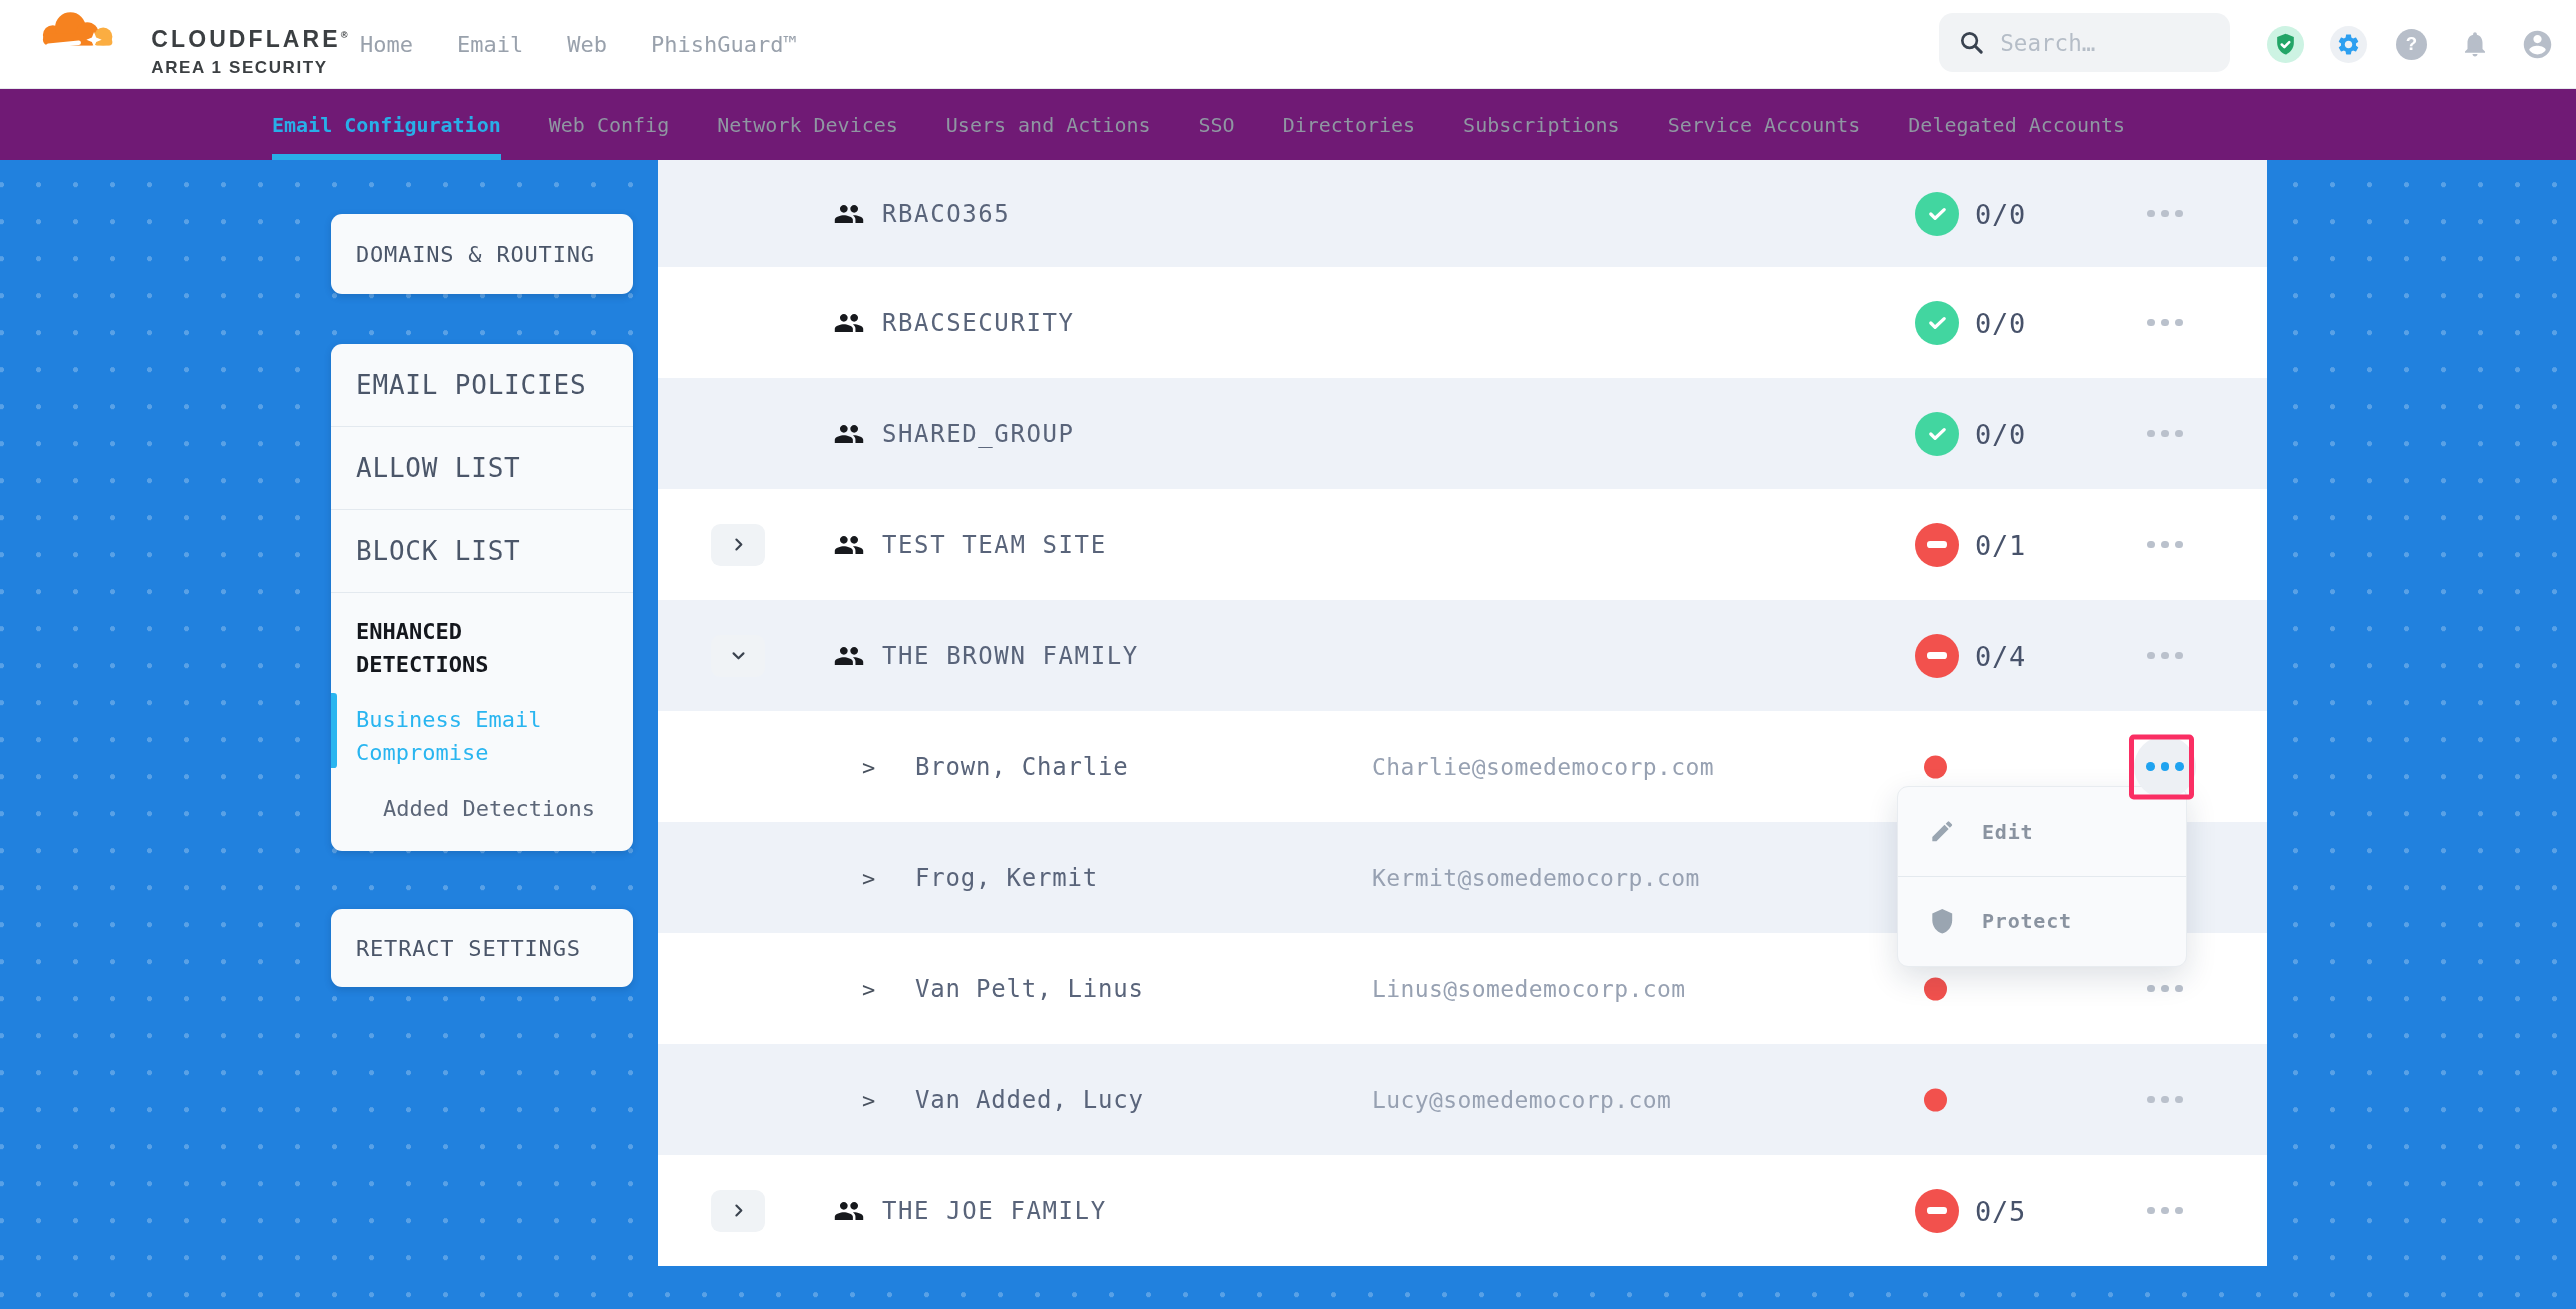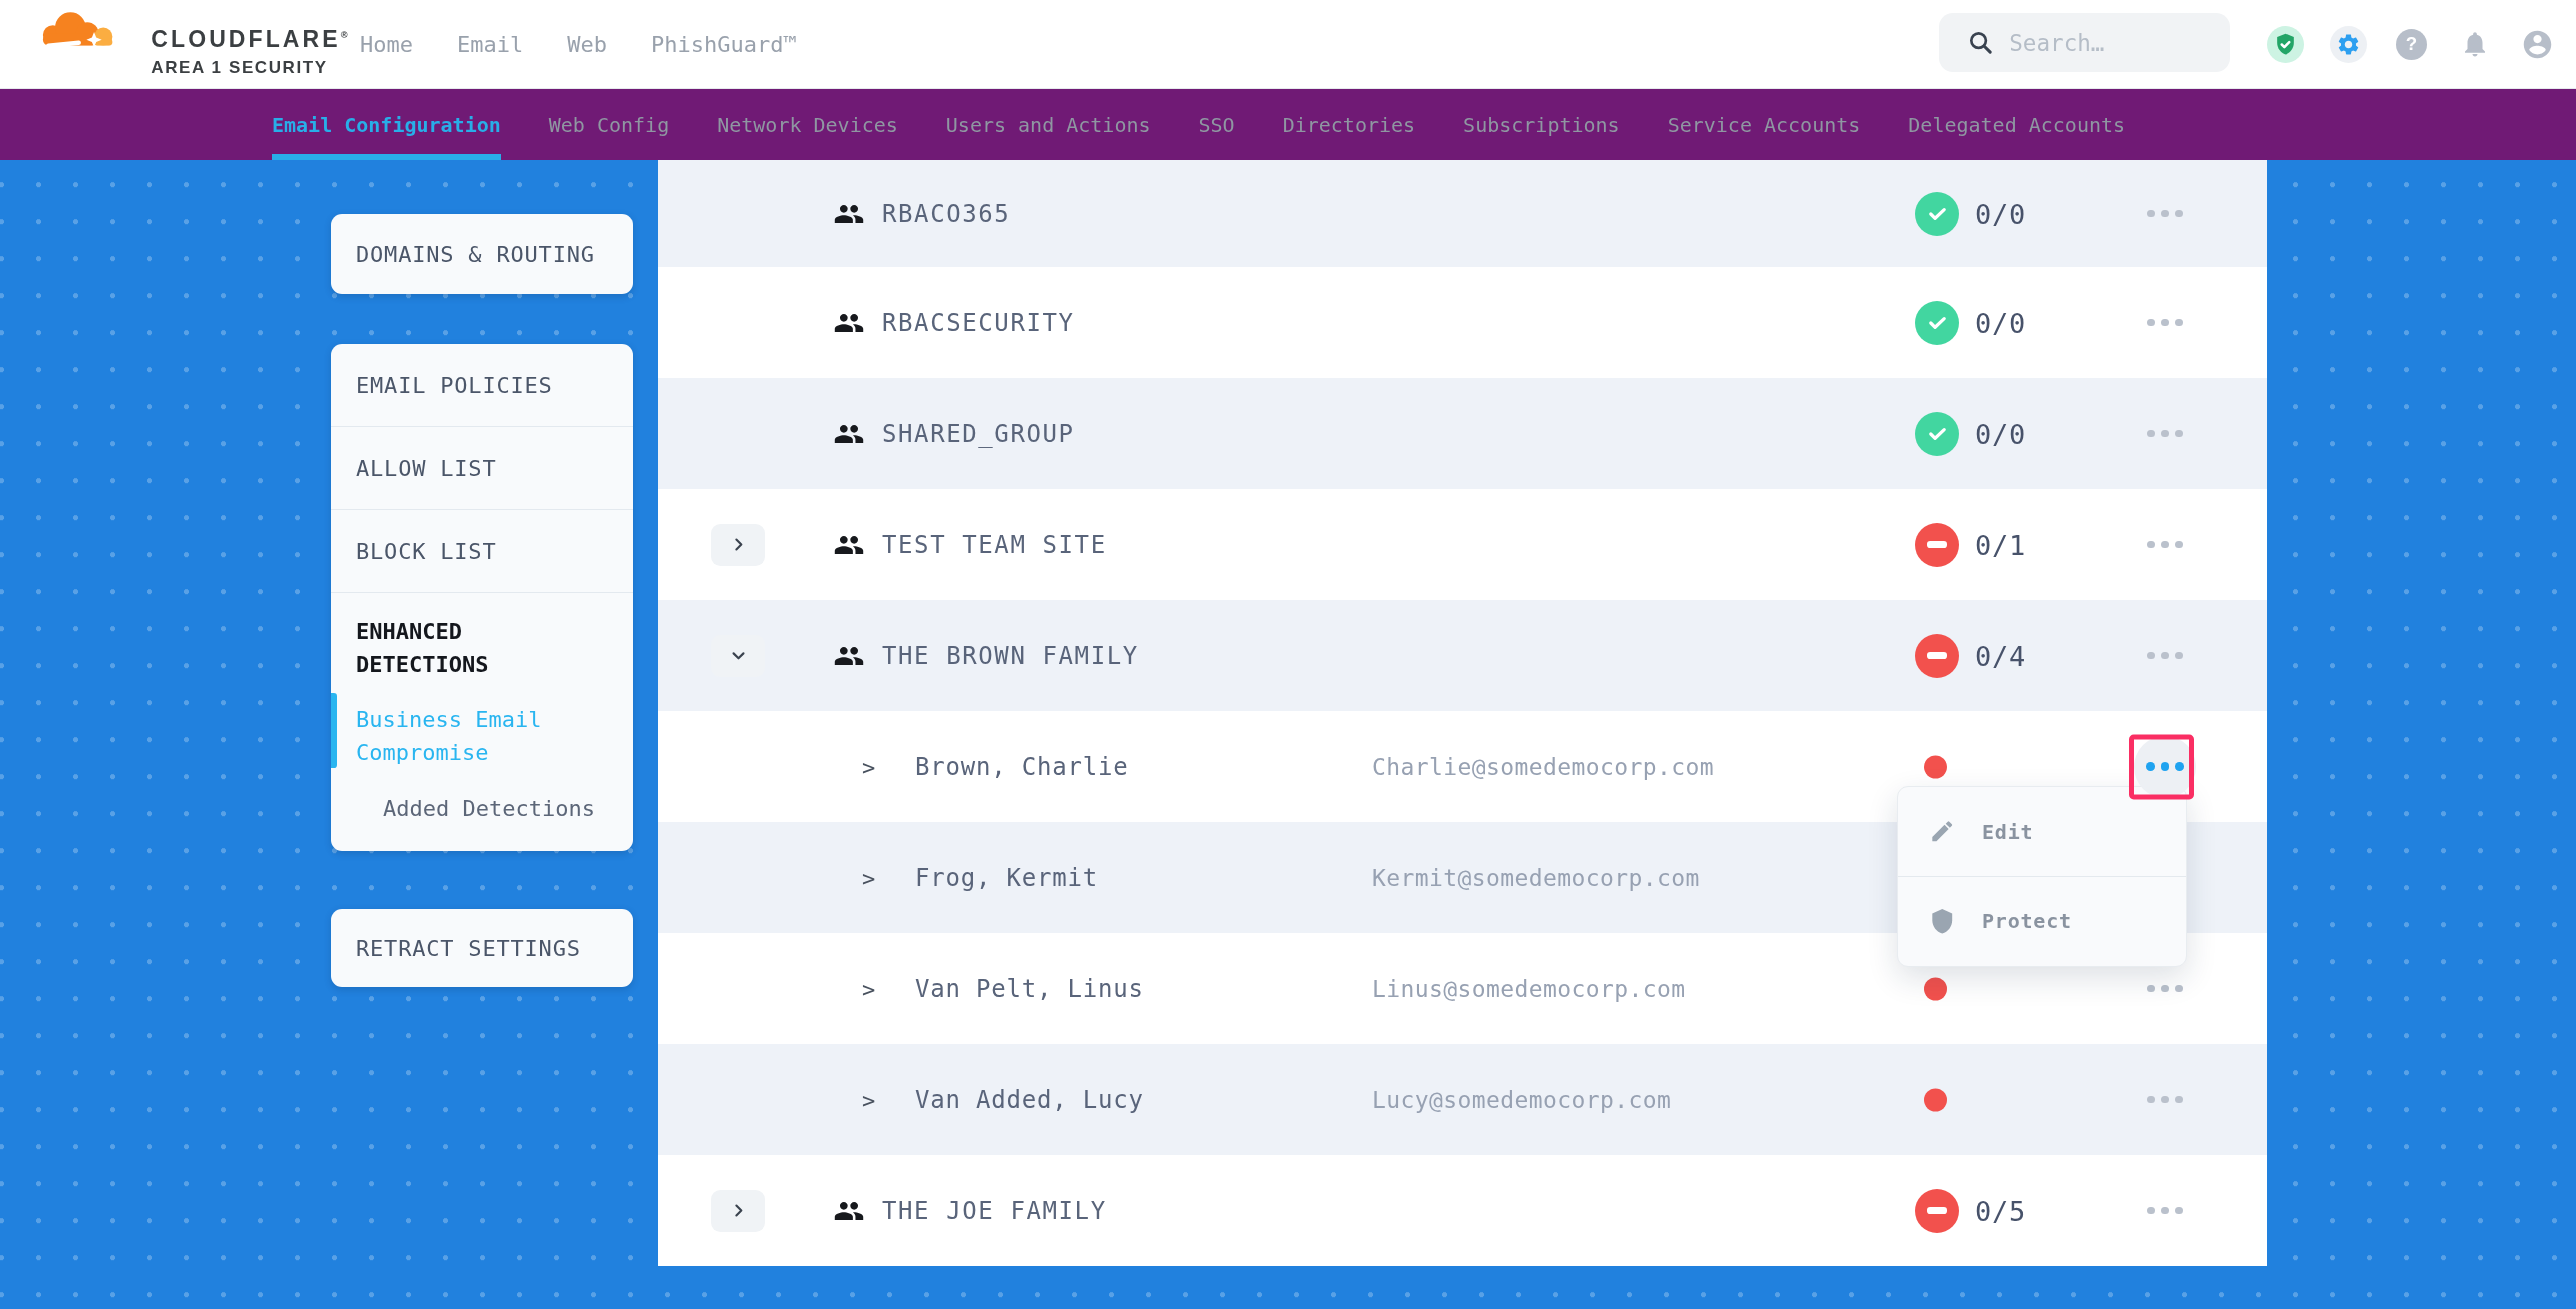--- a/index.html
+++ b/index.html
@@ -11,21 +11,21 @@
   .header{position:absolute;top:0;left:0;width:2576px;height:88px;background:#fff;}
   .logo-group{position:absolute;left:36px;top:6.2px;display:flex;align-items:flex-start;gap:22px;}
   .logo-cloud{width:84px;height:40px;margin-top:3.1px;}
   .brand-text{margin-left:9.3px;font-family:"Liberation Sans","DejaVu Sans",sans-serif;}
   .brand-name{font-size:23px;font-weight:bold;color:#3B3F42;letter-spacing:3.1px;margin-top:20px;}
   .brand-name sup{font-size:9.3px;letter-spacing:0;}
   .brand-sub{font-size:17px;font-weight:bold;color:#3B3F42;letter-spacing:1.6px;margin-top:4.7px;}
   .header-nav{position:absolute;left:360px;top:0;height:88px;display:flex;align-items:center;gap:44px;}
   .header-nav .nav-link{font-size:22px;color:#99A1AC;cursor:pointer;}
   .search-box{position:absolute;left:1939px;top:13.2px;width:291px;height:59px;background:#F1F3F5;
-              border-radius:14px;display:flex;align-items:center;padding:0 18.7px;justify-content:center;}
+              border-radius:14px;display:flex;align-items:center;padding:0 18.7px;}
   .search-box svg{flex:0 0 auto;}
   .search-box input{border:none;outline:none;background:transparent;margin-left:14px;width:195px;
                     font-family:inherit;font-size:22.6px;color:#4A5460;}
   .search-box input::placeholder{color:#B5BDC7;}
   .header-icons{position:absolute;right:20px;top:0;height:88px;display:flex;align-items:center;gap:26px;}
   .hicon{width:37px;height:37px;border-radius:50%;display:flex;align-items:center;justify-content:center;cursor:pointer;}
   .hicon.green{background:#CDF3E3;}
   .hicon.graybg{background:#EDF0F4;}
   .help-circle{width:31px;height:31px;border-radius:50%;background:#B7BEC9;color:#fff;display:flex;
                align-items:center;justify-content:center;font-size:18.7px;font-weight:bold;
@@ -43,21 +43,21 @@
            background-image:radial-gradient(rgba(255,255,255,0.25) 2.3px, rgba(255,255,255,0) 2.8px);
            background-size:37px 37px;background-position:20px 6.2px;}
 
   
   .side-card{position:absolute;left:331px;width:302px;background:#F8FAFC;border-radius:11px;
              box-shadow:0 2.3px 7.8px rgba(10,40,80,0.18);color:#4B5669;}
   .side-card.c1{top:54px;height:80px;display:flex;align-items:center;padding:0 25px;}
   .side-card.c2{top:184px;height:507px;}
   .side-card.c3{top:749px;height:78px;display:flex;align-items:center;padding:0 25px;}
   .side-label{font-size:22px;letter-spacing:0.8px;cursor:pointer;}
-  .side-item{height:83px;display:flex;align-items:center;padding:16px 25px;font-size:22px;
+  .side-item{height:83px;display:flex;align-items:center;padding:16px 25px;font-size:26px;
              letter-spacing:0.8px;border-bottom:1.6px solid #E3E9EF;cursor:pointer;}
   .side-group{position:relative;padding:22px 38px 0 25px;}
   .side-heading{font-size:22px;font-weight:bold;color:#14171D;line-height:1.5;max-width:195px;cursor:pointer;}
   .side-sub{font-size:22px;line-height:1.5;margin-top:22px;cursor:pointer;}
   .side-sub.active{color:#29B5F0;max-width:210px;}
   .side-sub.muted{color:#5C6678;margin-top:23px;text-align:right;}
   .active-bar{position:absolute;left:0;top:349px;width:6.2px;height:75px;background:#29B5F0;
               border-radius:0 3.1px 3.1px 0;}
 
   

